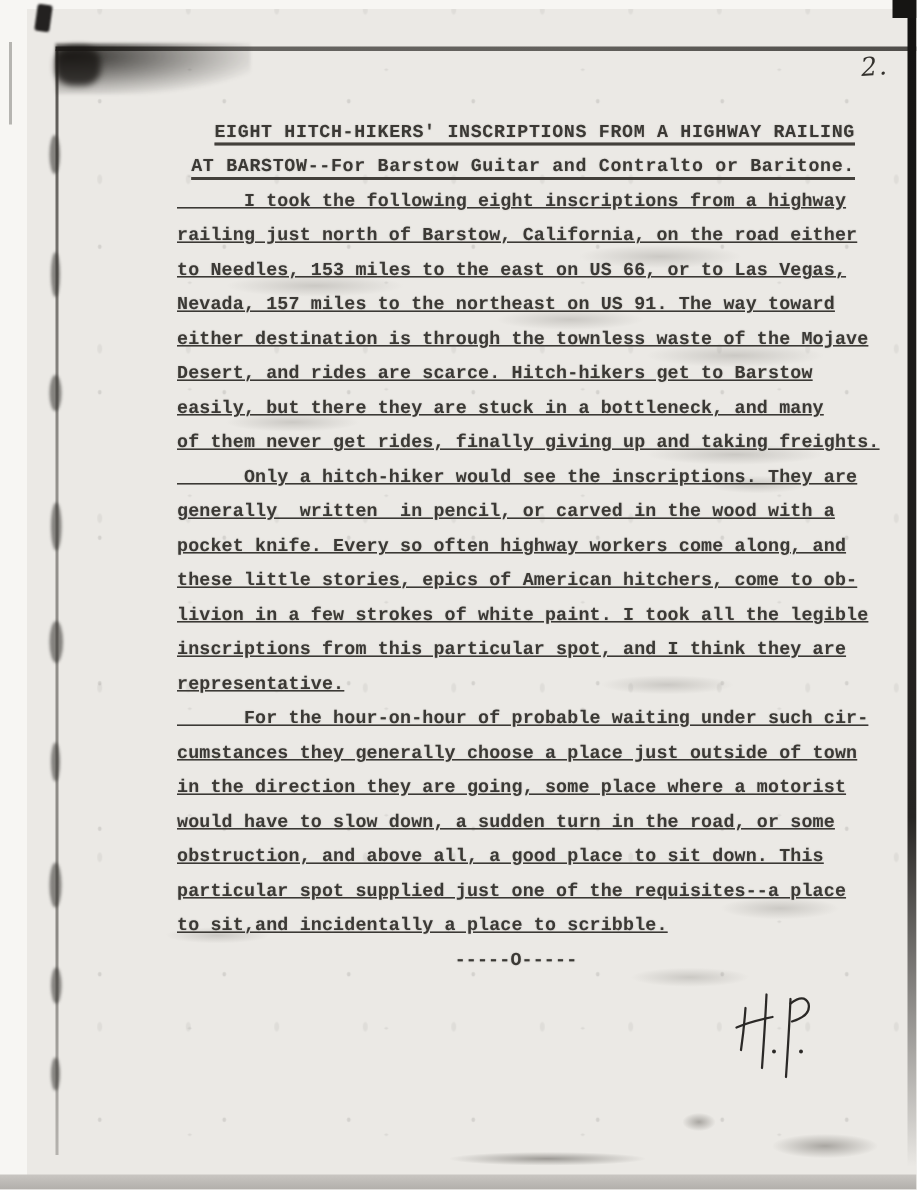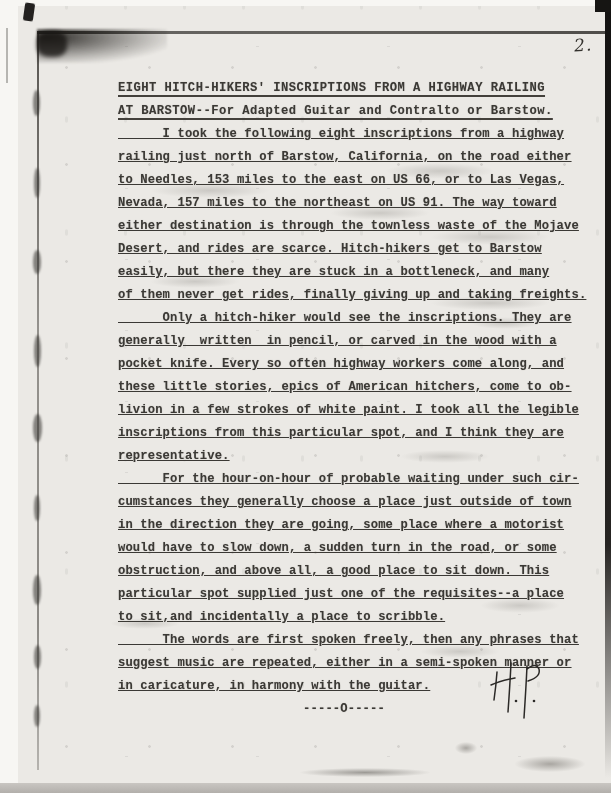--- a/index.html
+++ b/index.html
@@ -51,21 +51,21 @@
   
   .textblock{
     position:absolute;left:118px;top:77px;width:452px;
     font-family:"Liberation Mono", monospace;
     font-size:12.2px;line-height:23px;font-weight:bold;
     color:#3b3935;letter-spacing:0.12px;
     text-shadow:0 0 1px rgba(59,57,53,0.35);
   }
   .title{white-space:pre;letter-spacing:0.45px;
     text-decoration:underline;text-decoration-thickness:1.5px;text-underline-offset:4px;
-    text-decoration-color:rgba(55,52,48,0.9);}
+    text-decoration-color:rgba(55,52,48,0.9);text-align:right;}
   .para{white-space:pre;text-decoration:underline;}
   .divider{text-align:center;letter-spacing:0.12px;}
 
   
   .pagenum{
     position:absolute;left:574px;top:35px;
     font-family:"DejaVu Serif", serif;font-style:italic;
     font-size:17px;color:#34322e;transform:rotate(-4deg);letter-spacing:1px;
   }
 
@@ -113,21 +113,21 @@
   <div class="sm" style="left:110px;top:618px;width:70px;height:11px;"></div>
   <div class="sm" style="left:420px;top:645px;width:80px;height:13px;"></div>
   <div class="sm" style="left:300px;top:768px;width:130px;height:9px;background:radial-gradient(ellipse at center, rgba(60,57,52,0.45), rgba(60,57,52,0) 72%);"></div>
   <div class="sm" style="left:515px;top:756px;width:70px;height:16px;background:radial-gradient(ellipse at center, rgba(70,66,60,0.4), rgba(70,66,60,0) 72%);"></div>
   <div class="sm" style="left:455px;top:742px;width:22px;height:12px;background:radial-gradient(ellipse at center, rgba(70,66,60,0.4), rgba(70,66,60,0) 72%);"></div>
 
   <div class="pagenum">2.</div>
 
   <div class="textblock">
     <div class="title">EIGHT HITCH-HIKERS' INSCRIPTIONS FROM A HIGHWAY RAILING</div>
-    <div class="title">AT BARSTOW--For Adapted Guitar and Contralto or Barstow.</div>
+    <div class="title">AT BARSTOW--For Barstow Guitar and Contralto or Baritone.</div>
     <div class="para">      I took the following eight inscriptions from a highway
 railing just north of Barstow, California, on the road either
 to Needles, 153 miles to the east on US 66, or to Las Vegas,
 Nevada, 157 miles to the northeast on US 91. The way toward
 either destination is through the townless waste of the Mojave
 Desert, and rides are scarce. Hitch-hikers get to Barstow
 easily, but there they are stuck in a bottleneck, and many
 of them never get rides, finally giving up and taking freights.</div>
     <div class="para">      Only a hitch-hiker would see the inscriptions. They are
 generally  written  in pencil, or carved in the wood with a
@@ -136,23 +136,20 @@
 livion in a few strokes of white paint. I took all the legible
 inscriptions from this particular spot, and I think they are
 representative.</div>
     <div class="para">      For the hour-on-hour of probable waiting under such cir-
 cumstances they generally choose a place just outside of town
 in the direction they are going, some place where a motorist
 would have to slow down, a sudden turn in the road, or some
 obstruction, and above all, a good place to sit down. This
 particular spot supplied just one of the requisites--a place
 to sit,and incidentally a place to scribble.</div>
-    <div class="para">      The words are first spoken freely, then any phrases that
-suggest music are repeated, either in a semi-spoken manner or
-in caricature, in harmony with the guitar.</div>
     <div class="divider">-----O-----</div>
   </div>
 
   <svg class="signature" width="56" height="64" viewBox="0 0 56 64" aria-hidden="true">
     <path d="M9,12 Q8,26 6,40"></path>
     <path d="M23,3 Q22,24 20,52"></path>
     <path d="M3,25 Q12,21 27,18"></path>
     <circle cx="28" cy="41" r="1.3"></circle>
     <path d="M39,6 Q38,28 36,58"></path>
     <path d="M39,9 Q48,2 51,9 Q53,17 40,21"></path>

